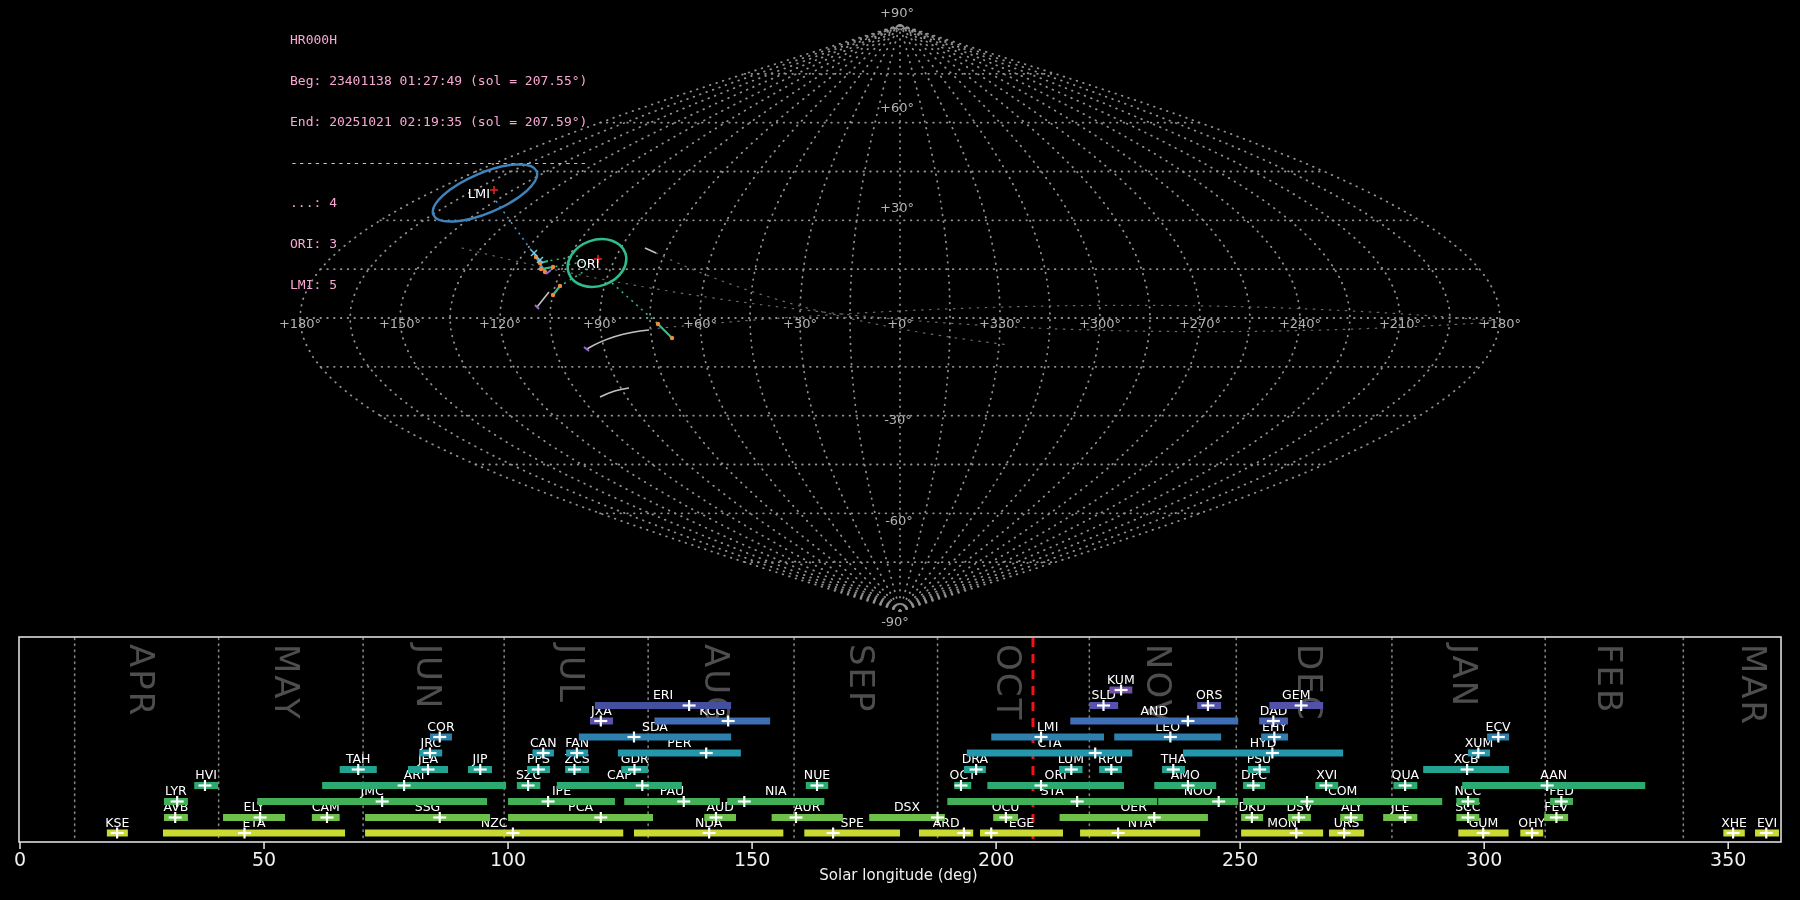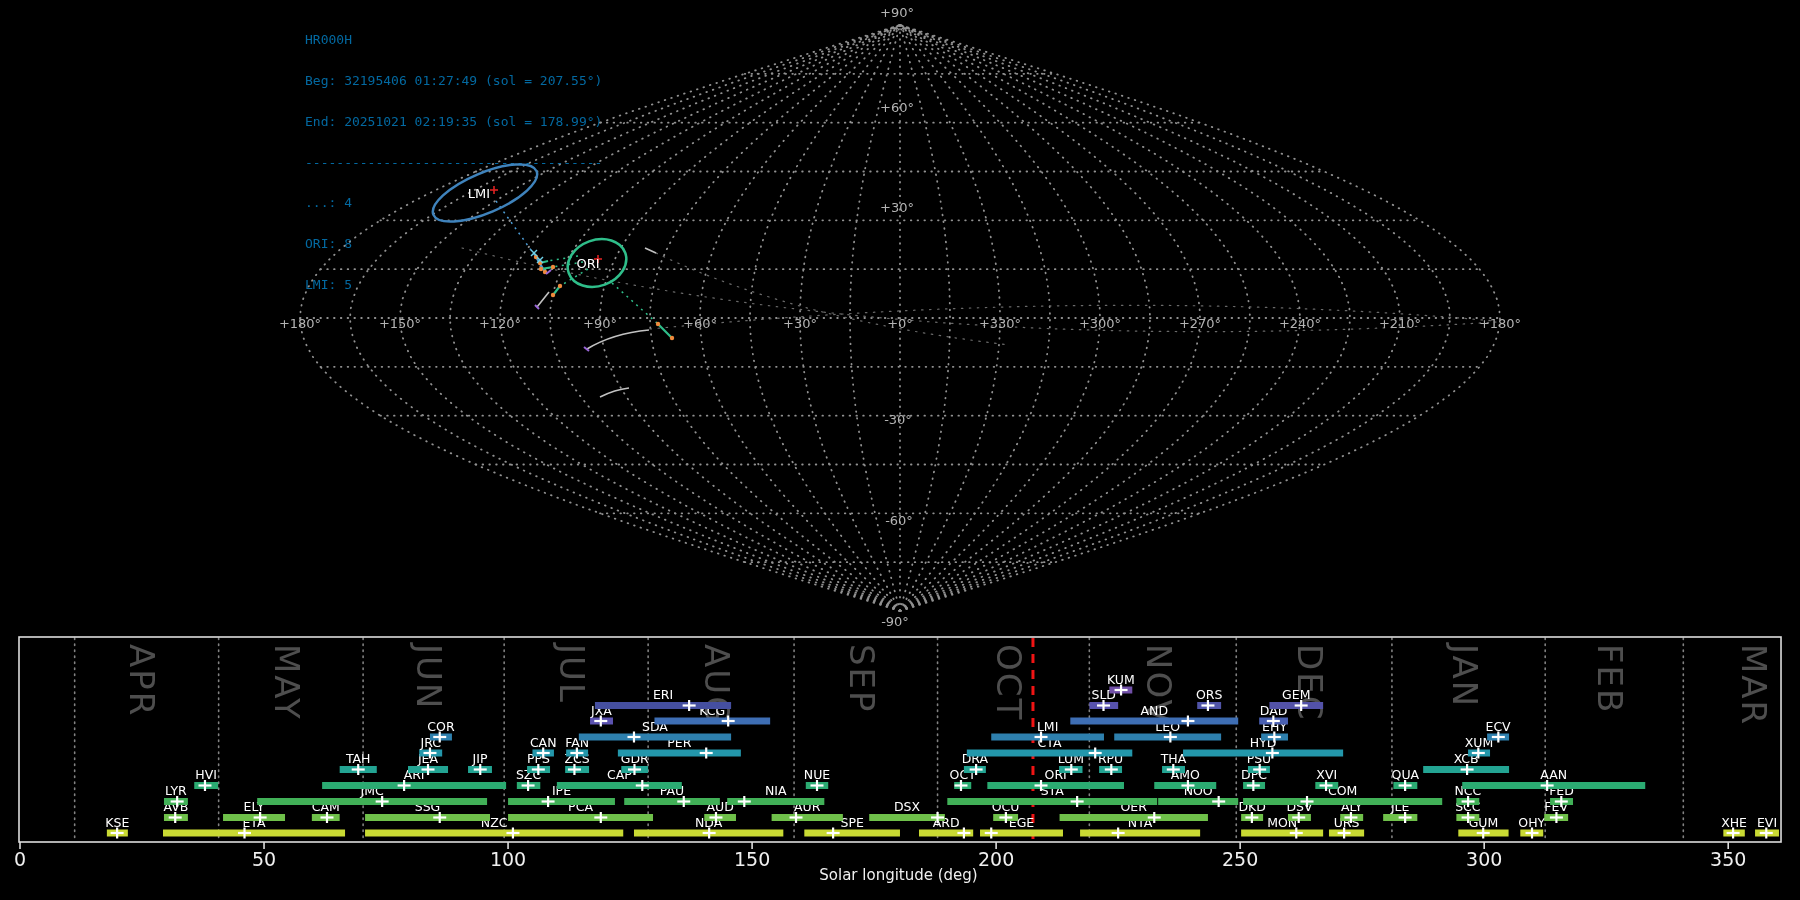--- a/index.html
+++ b/index.html
@@ -1,33 +1,33 @@
 <!DOCTYPE html>
 <html><head>
 <meta charset="utf-8">
 <style>
   html,body{margin:0;padding:0;background:#000;}
   #stage{position:relative;width:1800px;height:900px;background:#000;overflow:hidden;
          font-family:"DejaVu Sans",sans-serif;}
-  #info-header{position:absolute;left:305px;top:6px;color:#0369a1;
+  #info-header{position:absolute;left:290px;top:6px;color:#f9a8d4;
     font-family:"DejaVu Sans Mono",monospace;font-size:13px;line-height:13.6px;white-space:pre;}
   #plot{position:absolute;left:0;top:0;}
   text{font-family:"DejaVu Sans",sans-serif;}
 </style>
 </head>
 <body>
 
 <div id="stage">
   <div id="info-header">
     <div>HR000H</div>
-    <div>Beg: 32195406 01:27:49 (sol = 207.55°)</div>
-    <div>End: 20251021 02:19:35 (sol = 178.99°)</div>
+    <div>Beg: 23401138 01:27:49 (sol = 207.55°)</div>
+    <div>End: 20251021 02:19:35 (sol = 207.59°)</div>
     <div>--------------------------------------</div>
     <div>...: 4</div>
-    <div>ORI: 8</div>
+    <div>ORI: 3</div>
     <div>LMI: 5</div>
   </div>
   <svg id="plot" width="1800" height="900">
     <g id="g-map">
         <path d="M900.0 611.0 L868.6 601.2 L837.3 591.5 L806.1 581.7 L775.3 571.9 L744.7 562.2 L714.6 552.4 L685.0 542.6 L656.0 532.9 L627.6 523.1 L600.0 513.3 L573.2 503.6 L547.3 493.8 L522.4 484.0 L498.5 474.3 L475.7 464.5 L454.1 454.7 L433.7 445.0 L414.6 435.2 L396.8 425.4 L380.4 415.7 L365.4 405.9 L351.9 396.1 L339.9 386.4 L329.4 376.6 L320.4 366.8 L313.1 357.1 L307.4 347.3 L303.3 337.5 L300.8 327.8 L300.0 318.0 L300.8 308.2 L303.3 298.5 L307.4 288.7 L313.1 278.9 L320.4 269.2 L329.4 259.4 L339.9 249.6 L351.9 239.9 L365.4 230.1 L380.4 220.3 L396.8 210.6 L414.6 200.8 L433.7 191.0 L454.1 181.3 L475.7 171.5 L498.5 161.7 L522.4 152.0 L547.3 142.2 L573.2 132.4 L600.0 122.7 L627.6 112.9 L656.0 103.1 L685.0 93.4 L714.6 83.6 L744.7 73.8 L775.3 64.1 L806.1 54.3 L837.3 44.5 L868.6 34.8 L900.0 25.0 " fill="none" stroke="#919191" stroke-width="1.8" stroke-dasharray="0.6 6.2" stroke-linecap="round"></path>
         <path d="M900.0 611.0 L871.2 601.2 L842.5 591.5 L814.0 581.7 L785.6 571.9 L757.6 562.2 L730.0 552.4 L702.9 542.6 L676.3 532.9 L650.3 523.1 L625.0 513.3 L600.4 503.6 L576.7 493.8 L553.9 484.0 L532.0 474.3 L511.1 464.5 L491.3 454.7 L472.6 445.0 L455.0 435.2 L438.7 425.4 L423.7 415.7 L409.9 405.9 L397.5 396.1 L386.5 386.4 L376.9 376.6 L368.7 366.8 L362.0 357.1 L356.8 347.3 L353.0 337.5 L350.8 327.8 L350.0 318.0 L350.8 308.2 L353.0 298.5 L356.8 288.7 L362.0 278.9 L368.7 269.2 L376.9 259.4 L386.5 249.6 L397.5 239.9 L409.9 230.1 L423.7 220.3 L438.7 210.6 L455.0 200.8 L472.6 191.0 L491.3 181.3 L511.1 171.5 L532.0 161.7 L553.9 152.0 L576.7 142.2 L600.4 132.4 L625.0 122.7 L650.3 112.9 L676.3 103.1 L702.9 93.4 L730.0 83.6 L757.6 73.8 L785.6 64.1 L814.0 54.3 L842.5 44.5 L871.2 34.8 L900.0 25.0 " fill="none" stroke="#919191" stroke-width="1.8" stroke-dasharray="0.6 6.2" stroke-linecap="round"></path>
         <path d="M900.0 611.0 L873.8 601.2 L847.7 591.5 L821.8 581.7 L796.0 571.9 L770.6 562.2 L745.5 552.4 L720.8 542.6 L696.6 532.9 L673.0 523.1 L650.0 513.3 L627.7 503.6 L606.1 493.8 L585.3 484.0 L565.4 474.3 L546.4 464.5 L528.4 454.7 L511.4 445.0 L495.5 435.2 L480.7 425.4 L467.0 415.7 L454.5 405.9 L443.2 396.1 L433.2 386.4 L424.5 376.6 L417.0 366.8 L410.9 357.1 L406.2 347.3 L402.7 337.5 L400.7 327.8 L400.0 318.0 L400.7 308.2 L402.7 298.5 L406.2 288.7 L410.9 278.9 L417.0 269.2 L424.5 259.4 L433.2 249.6 L443.2 239.9 L454.5 230.1 L467.0 220.3 L480.7 210.6 L495.5 200.8 L511.4 191.0 L528.4 181.3 L546.4 171.5 L565.4 161.7 L585.3 152.0 L606.1 142.2 L627.7 132.4 L650.0 122.7 L673.0 112.9 L696.6 103.1 L720.8 93.4 L745.5 83.6 L770.6 73.8 L796.0 64.1 L821.8 54.3 L847.7 44.5 L873.8 34.8 L900.0 25.0 " fill="none" stroke="#919191" stroke-width="1.8" stroke-dasharray="0.6 6.2" stroke-linecap="round"></path>
         <path d="M900.0 611.0 L876.4 601.2 L853.0 591.5 L829.6 581.7 L806.4 571.9 L783.5 562.2 L760.9 552.4 L738.7 542.6 L717.0 532.9 L695.7 523.1 L675.0 513.3 L654.9 503.6 L635.5 493.8 L616.8 484.0 L598.9 474.3 L581.8 464.5 L565.6 454.7 L550.3 445.0 L535.9 435.2 L522.6 425.4 L510.3 415.7 L499.0 405.9 L488.9 396.1 L479.9 386.4 L472.0 376.6 L465.3 366.8 L459.8 357.1 L455.5 347.3 L452.5 337.5 L450.6 327.8 L450.0 318.0 L450.6 308.2 L452.5 298.5 L455.5 288.7 L459.8 278.9 L465.3 269.2 L472.0 259.4 L479.9 249.6 L488.9 239.9 L499.0 230.1 L510.3 220.3 L522.6 210.6 L535.9 200.8 L550.3 191.0 L565.6 181.3 L581.8 171.5 L598.9 161.7 L616.8 152.0 L635.5 142.2 L654.9 132.4 L675.0 122.7 L695.7 112.9 L717.0 103.1 L738.7 93.4 L760.9 83.6 L783.5 73.8 L806.4 64.1 L829.6 54.3 L853.0 44.5 L876.4 34.8 L900.0 25.0 " fill="none" stroke="#919191" stroke-width="1.8" stroke-dasharray="0.6 6.2" stroke-linecap="round"></path>
         <path d="M900.0 611.0 L879.1 601.2 L858.2 591.5 L837.4 581.7 L816.8 571.9 L796.5 562.2 L776.4 552.4 L756.7 542.6 L737.3 532.9 L718.4 523.1 L700.0 513.3 L682.1 503.6 L664.9 493.8 L648.3 484.0 L632.3 474.3 L617.2 464.5 L602.7 454.7 L589.1 445.0 L576.4 435.2 L564.5 425.4 L553.6 415.7 L543.6 405.9 L534.6 396.1 L526.6 386.4 L519.6 376.6 L513.6 366.8 L508.7 357.1 L504.9 347.3 L502.2 337.5 L500.5 327.8 L500.0 318.0 L500.5 308.2 L502.2 298.5 L504.9 288.7 L508.7 278.9 L513.6 269.2 L519.6 259.4 L526.6 249.6 L534.6 239.9 L543.6 230.1 L553.6 220.3 L564.5 210.6 L576.4 200.8 L589.1 191.0 L602.7 181.3 L617.2 171.5 L632.3 161.7 L648.3 152.0 L664.9 142.2 L682.1 132.4 L700.0 122.7 L718.4 112.9 L737.3 103.1 L756.7 93.4 L776.4 83.6 L796.5 73.8 L816.8 64.1 L837.4 54.3 L858.2 44.5 L879.1 34.8 L900.0 25.0 " fill="none" stroke="#919191" stroke-width="1.8" stroke-dasharray="0.6 6.2" stroke-linecap="round"></path>
         <path d="M900.0 611.0 L881.7 601.2 L863.4 591.5 L845.2 581.7 L827.2 571.9 L809.4 562.2 L791.8 552.4 L774.6 542.6 L757.6 532.9 L741.1 523.1 L725.0 513.3 L709.4 503.6 L694.3 493.8 L679.7 484.0 L665.8 474.3 L652.5 464.5 L639.9 454.7 L628.0 445.0 L616.8 435.2 L606.5 425.4 L596.9 415.7 L588.1 405.9 L580.3 396.1 L573.2 386.4 L567.1 376.6 L561.9 366.8 L557.6 357.1 L554.3 347.3 L551.9 337.5 L550.5 327.8 L550.0 318.0 L550.5 308.2 L551.9 298.5 L554.3 288.7 L557.6 278.9 L561.9 269.2 L567.1 259.4 L573.2 249.6 L580.3 239.9 L588.1 230.1 L596.9 220.3 L606.5 210.6 L616.8 200.8 L628.0 191.0 L639.9 181.3 L652.5 171.5 L665.8 161.7 L679.7 152.0 L694.3 142.2 L709.4 132.4 L725.0 122.7 L741.1 112.9 L757.6 103.1 L774.6 93.4 L791.8 83.6 L809.4 73.8 L827.2 64.1 L845.2 54.3 L863.4 44.5 L881.7 34.8 L900.0 25.0 " fill="none" stroke="#919191" stroke-width="1.8" stroke-dasharray="0.6 6.2" stroke-linecap="round"></path>

